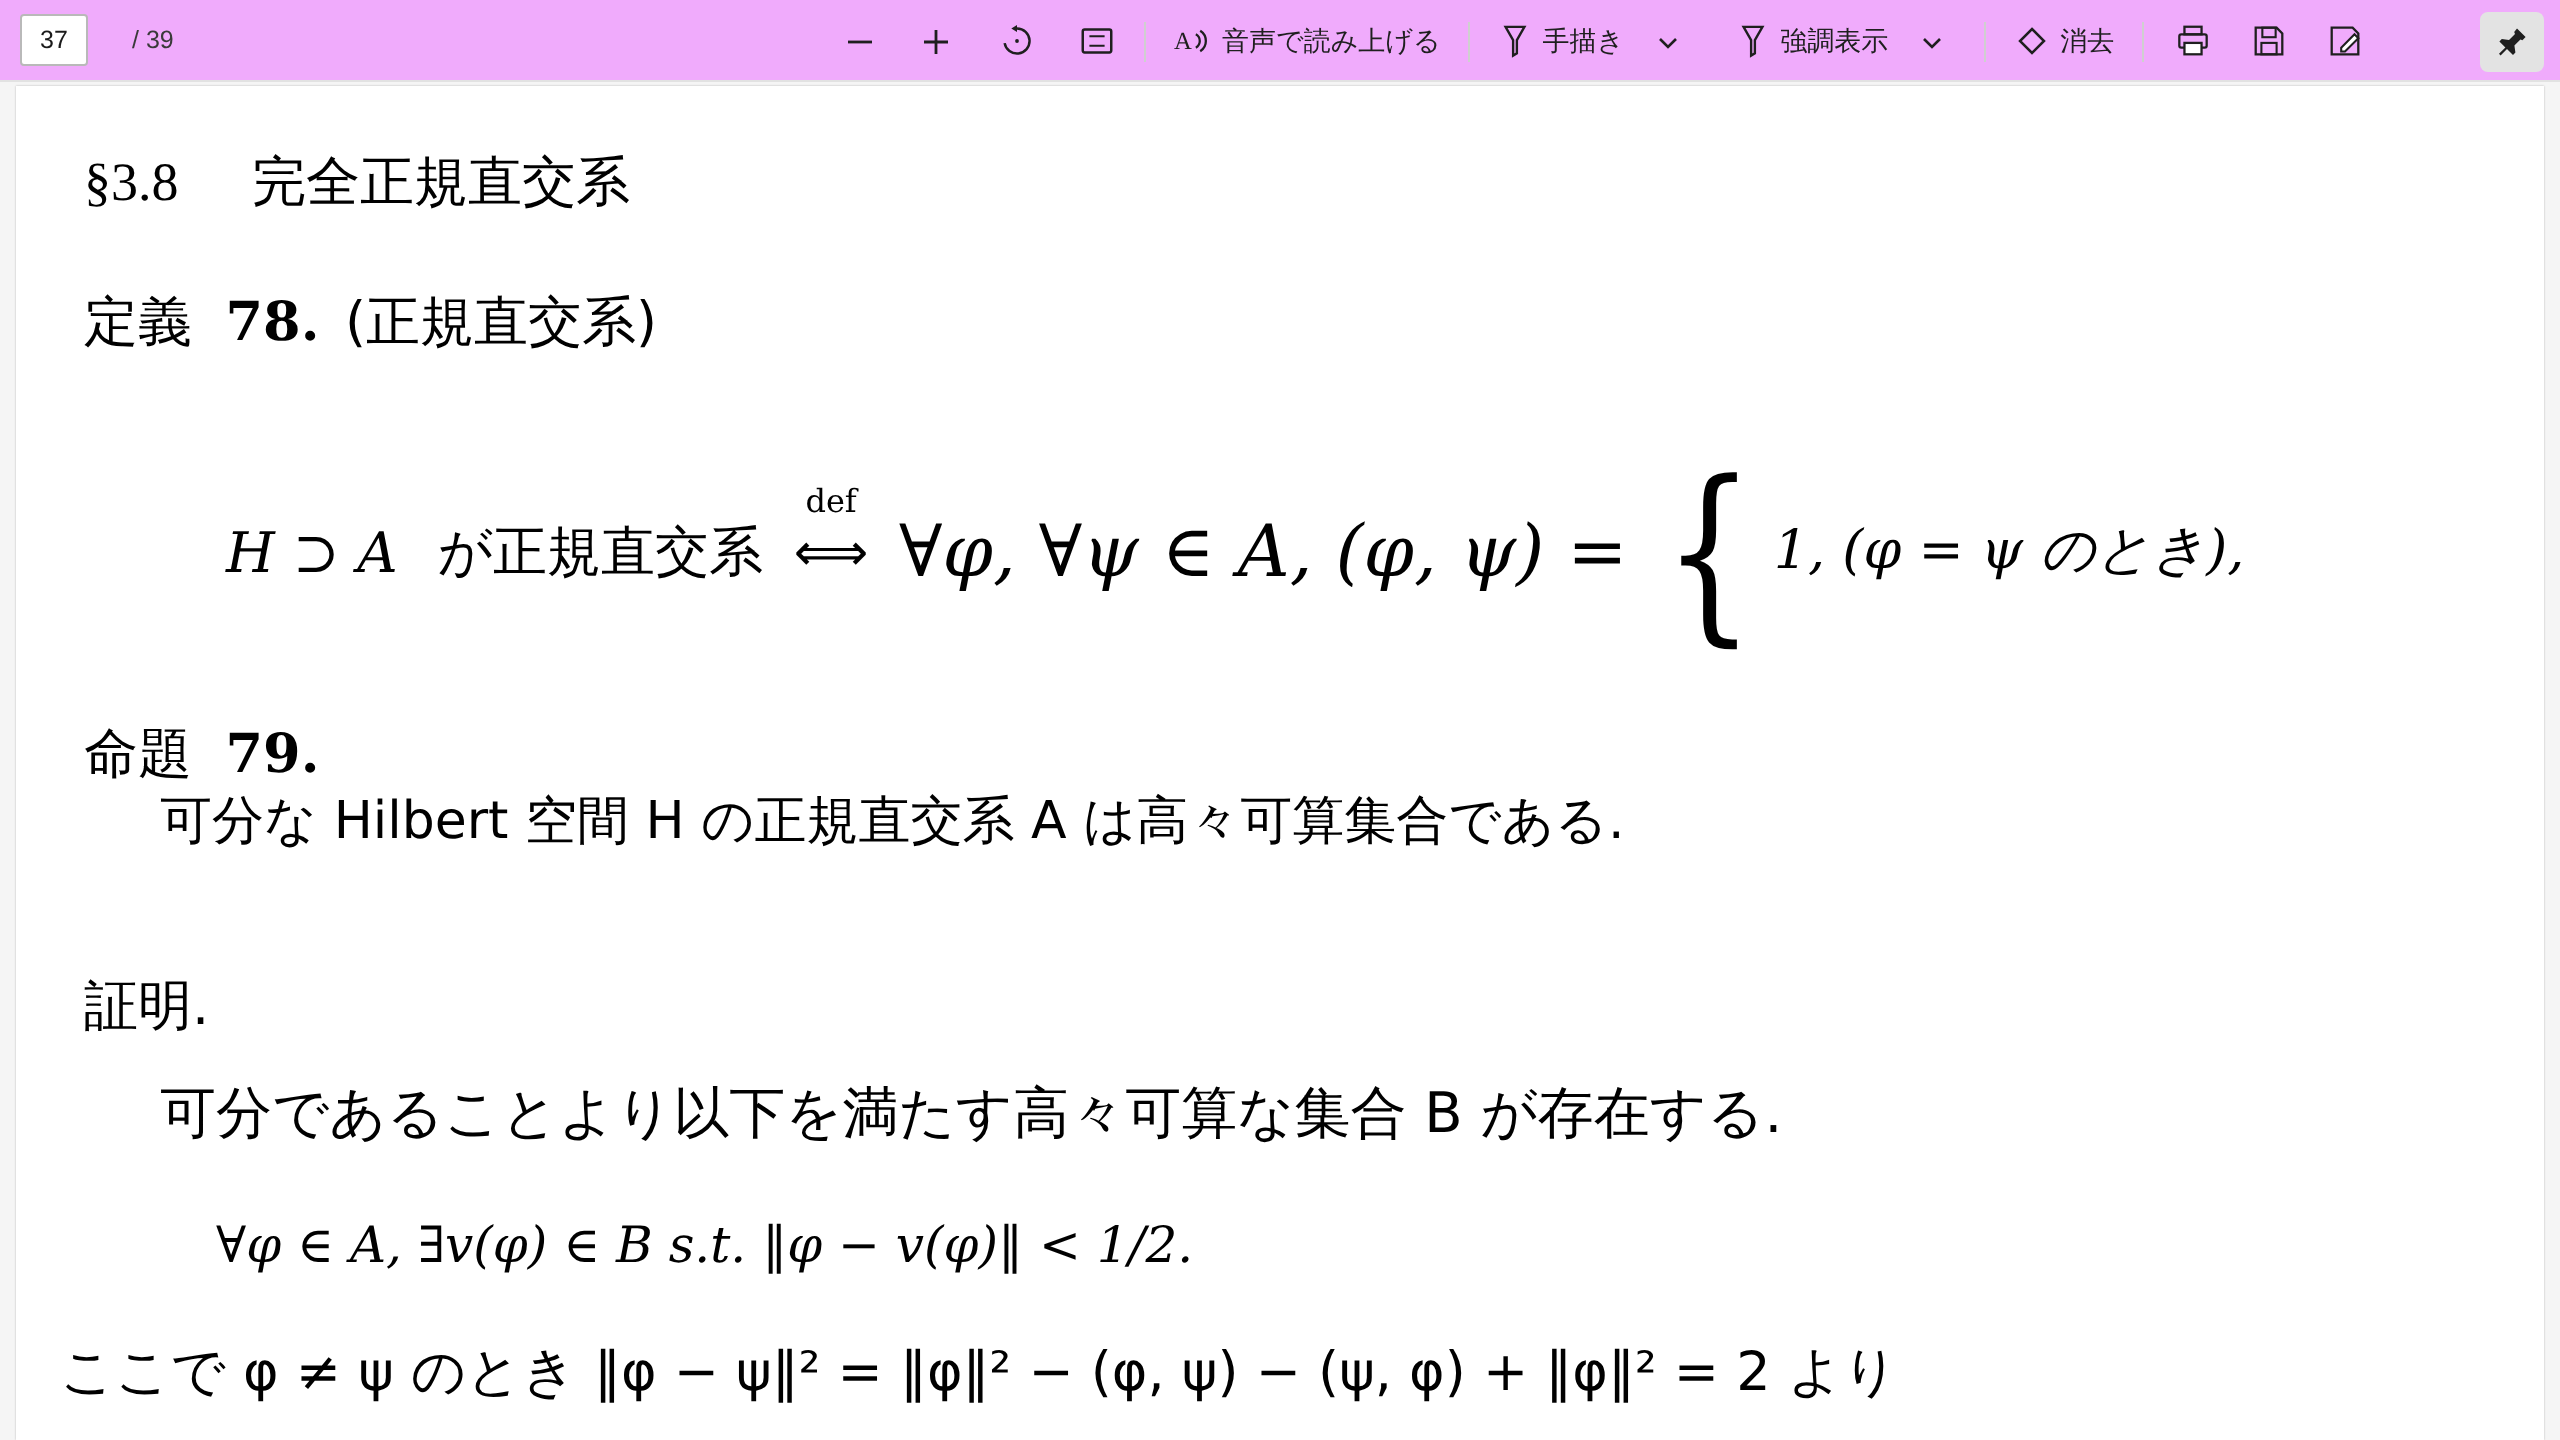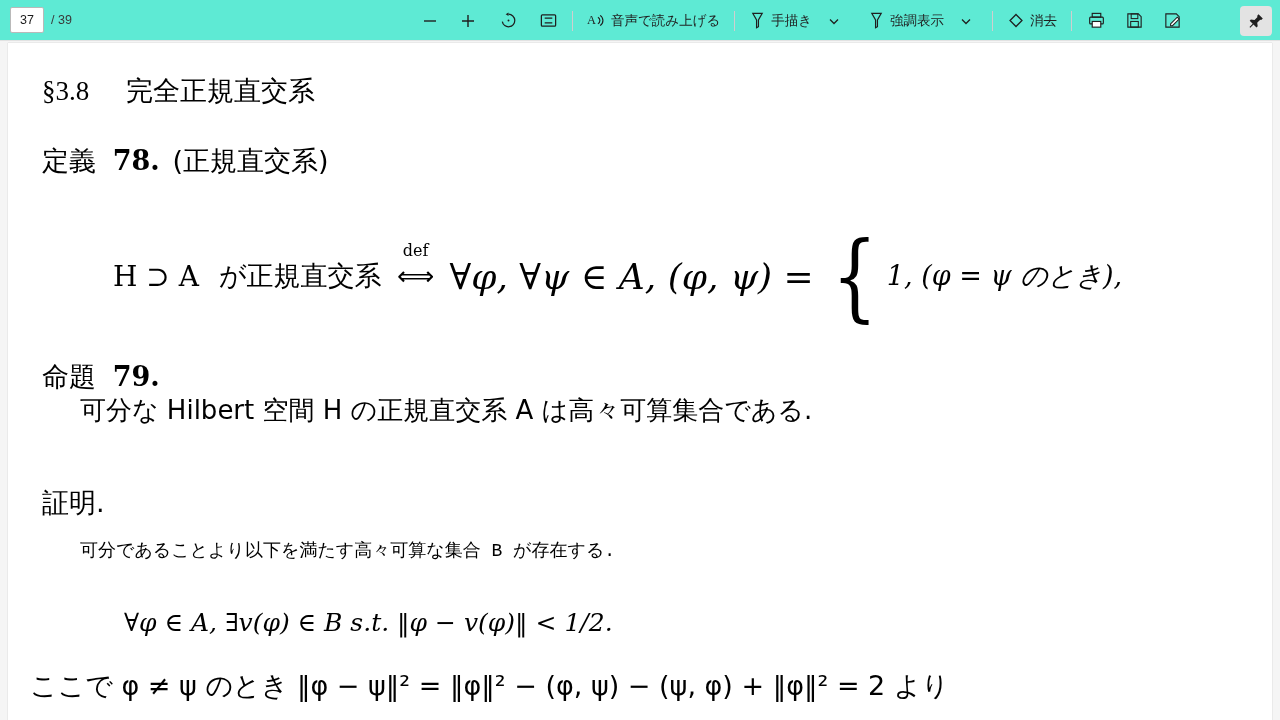--- a/index.html
+++ b/index.html
@@ -11,41 +11,41 @@
     background: #f5f5f5;
     font-family: "Liberation Sans", sans-serif;
   }
 
   
   #toolbar {
     position: absolute;
     left: 0; top: 0;
     width: 1280px;
     height: 41px;
-    background: #5eead4;
+    background: #f0abfc;
     border-bottom: 1px solid #e2e2e2;
     display: flex;
     align-items: center;
     box-sizing: border-box;
   }
   .page-box {
     margin-left: 10px;
     width: 32px;
     height: 24px;
     border: 1px solid #b9b9b9;
     background: #ffffff;
     border-radius: 2px;
     display: flex;
     align-items: center;
     justify-content: center;
     font-size: 12.5px;
     color: #1b1b1b;
   }
   .page-total {
-    margin-left: 7px;
+    margin-left: 22px;
     font-size: 12.5px;
     color: #3a3a3a;
     white-space: nowrap;
   }
   .tb-center {
     position: absolute;
     left: 415px;
     top: 0;
     height: 41px;
     display: flex;
@@ -100,40 +100,40 @@
     overflow: hidden;
   }
   .doc {
     position: absolute;
     left: 0; top: 0;
     width: 1264px;
     color: #000;
     font-family: "Liberation Serif", serif;
   }
   .mi { font-family: "DejaVu Serif", serif; font-style: italic; }
-  .cal { font-family: "DejaVu Serif", serif; }
+  .cal { font-family: "DejaVu Serif", serif; font-style: italic; }
   .jp { font-family: "DejaVu Sans", sans-serif; }
 
   .ln { position: absolute; white-space: nowrap; }
 
   #l-sec   { left: 34px;  top: 30px;  font-size: 27px; }
   #l-sec .jp { margin-left: 30px; }
 
   #l-def   { left: 34px;  top: 100px; font-size: 27px; }
   #l-def b { font-family: "DejaVu Serif", serif; }
 
   #l-eq    { left: 105px; top: 195px; font-size: 27px; }
 
   #l-prop  { left: 34px;  top: 316px; font-size: 27px; }
   #l-prop b { font-family: "DejaVu Serif", serif; text-align: right; }
   #l-prop-body { left: 72px; top: 350px; font-size: 26px; }
 
   #l-proof { left: 34px;  top: 442px; font-size: 27px; }
-  #l-proof-body { left: 72px; top: 495px; font-size: 18px; font-family: Liberation Mono, monospace; }
-  #l-proof-eq { left: 116px; top: 565px; font-size: 25px; }
+  #l-proof-body { left: 72px; top: 495px; font-size: 28px; }
+  #l-proof-eq { left: 100px; top: 565px; font-size: 25px; }
   #l-last  { left: 22px;  top: 625px; font-size: 27px; }
 
   
   .eqrow { display: flex; align-items: center; }
   .brace {
     font-family: "DejaVu Serif", serif;
     font-size: 96px;
     line-height: 0.8;
     margin: 0 2px 0 10px;
     transform: scaleX(0.75);

